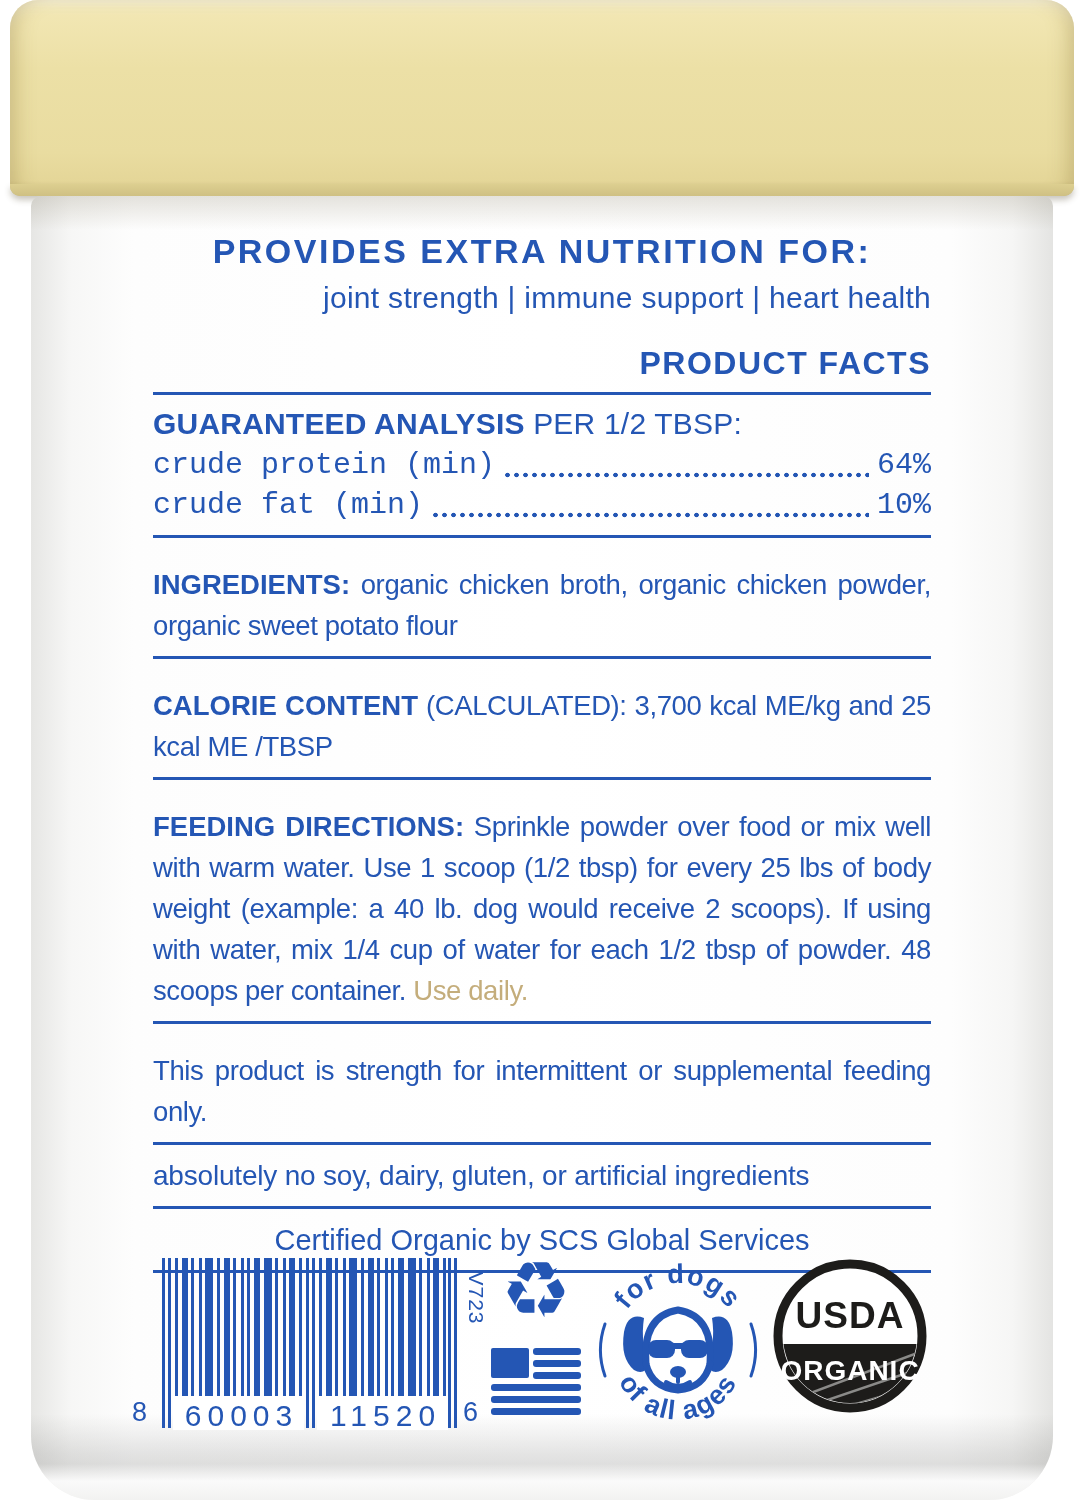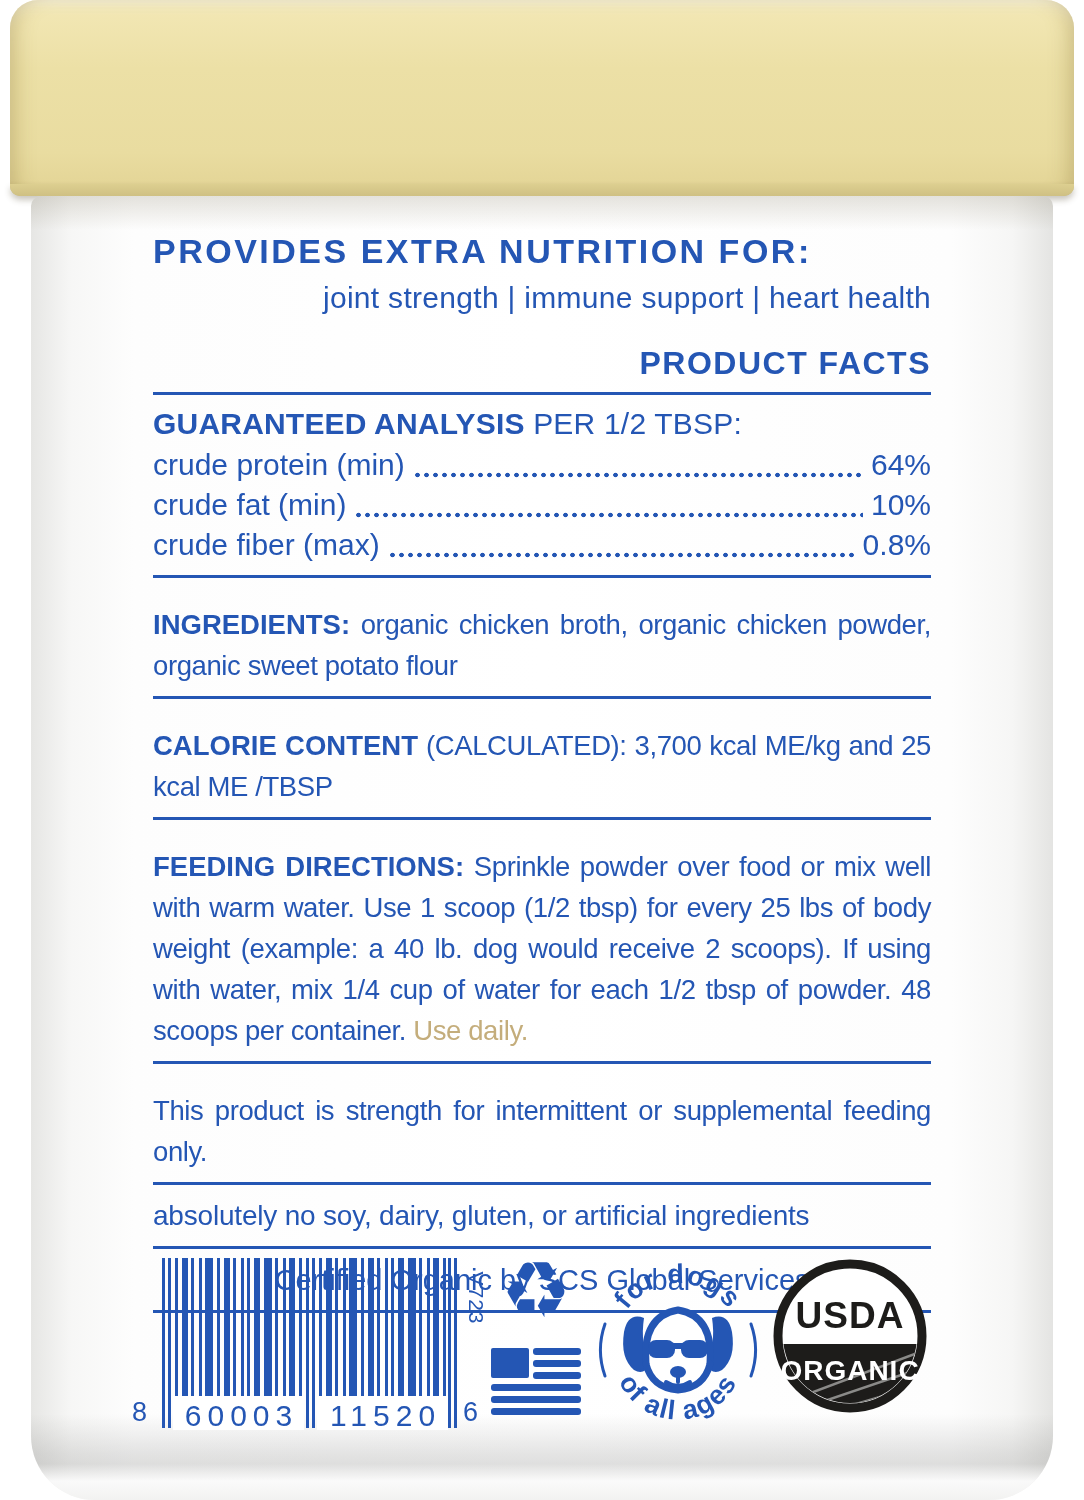--- a/index.html
+++ b/index.html
@@ -45,39 +45,39 @@
     position:absolute;left:0;bottom:0;width:100%;height:86px;
     border-radius:0 0 64px 64px;
     background:linear-gradient(to bottom,rgba(0,0,0,0) 0%,rgba(90,90,88,.16) 46%,rgba(140,140,138,.28) 58%,rgba(250,250,250,.9) 78%,#f2f2f1 100%);
   }
   
   .content{
     position:absolute;left:153px;top:226px;width:778px;
     color:var(--blue);
   }
   .tagline{
-    text-align:left;font-size:34px;font-weight:700;letter-spacing:2.5px;
+    text-align:center;font-size:34px;font-weight:700;letter-spacing:2.5px;
     margin-top:6px;
   }
   .benefits{
     text-align:right;font-size:30px;font-weight:400;letter-spacing:.3px;
     margin-top:10px;
   }
   .pf-title{
     text-align:right;font-size:32px;font-weight:700;letter-spacing:1.5px;
     margin-top:30px;
   }
   hr.rule{
     border:none;border-top:3px solid var(--blue);
     margin:10px 0 0 0;height:0;
   }
   .ga-head{font-size:30px;margin-top:12px;letter-spacing:.2px;}
   .ga-head b{font-weight:700;}
   .ga-rows{margin-top:4px;}
-  .ga-row{display:flex;align-items:flex-end;font-size:30px;line-height:40px;}
+  .ga-row{display:flex;align-items:flex-end;font-size:30px;line-height:40px;font-family:Liberation Mono, monospace;}
   .ga-label{white-space:nowrap;}
   .ga-dots{
     flex:1;height:30px;margin:0 8px 7px 8px;
     background-image:radial-gradient(circle,var(--blue) 2px,rgba(0,0,0,0) 2.6px);
     background-size:9px 6px;background-repeat:repeat-x;background-position:0 100%;
   }
   .ga-value{white-space:nowrap;}
   p.para{
     font-size:27.5px;line-height:41px;letter-spacing:-0.4px;
     text-align:justify;margin-top:26px;
@@ -136,25 +136,20 @@
     <div class="ga-rows">
       <div class="ga-row">
         <span class="ga-label">crude protein (min)</span>
         <span class="ga-dots"></span>
         <span class="ga-value">64%</span>
       </div>
       <div class="ga-row">
         <span class="ga-label">crude fat (min)</span>
         <span class="ga-dots"></span>
         <span class="ga-value">10%</span>
-      </div>
-      <div class="ga-row">
-        <span class="ga-label">crude fiber (max)</span>
-        <span class="ga-dots"></span>
-        <span class="ga-value">0.8%</span>
       </div>
     </div>
     <hr class="rule">
 
     <p class="para"><span class="hd">INGREDIENTS:</span><span> organic chicken broth, organic chicken powder, organic sweet potato flour</span></p>
     <hr class="rule">
 
     <p class="para"><span class="hd">CALORIE CONTENT</span><span> (CALCULATED): 3,700 kcal ME/kg and 25 kcal ME /TBSP</span></p>
     <hr class="rule">
 

